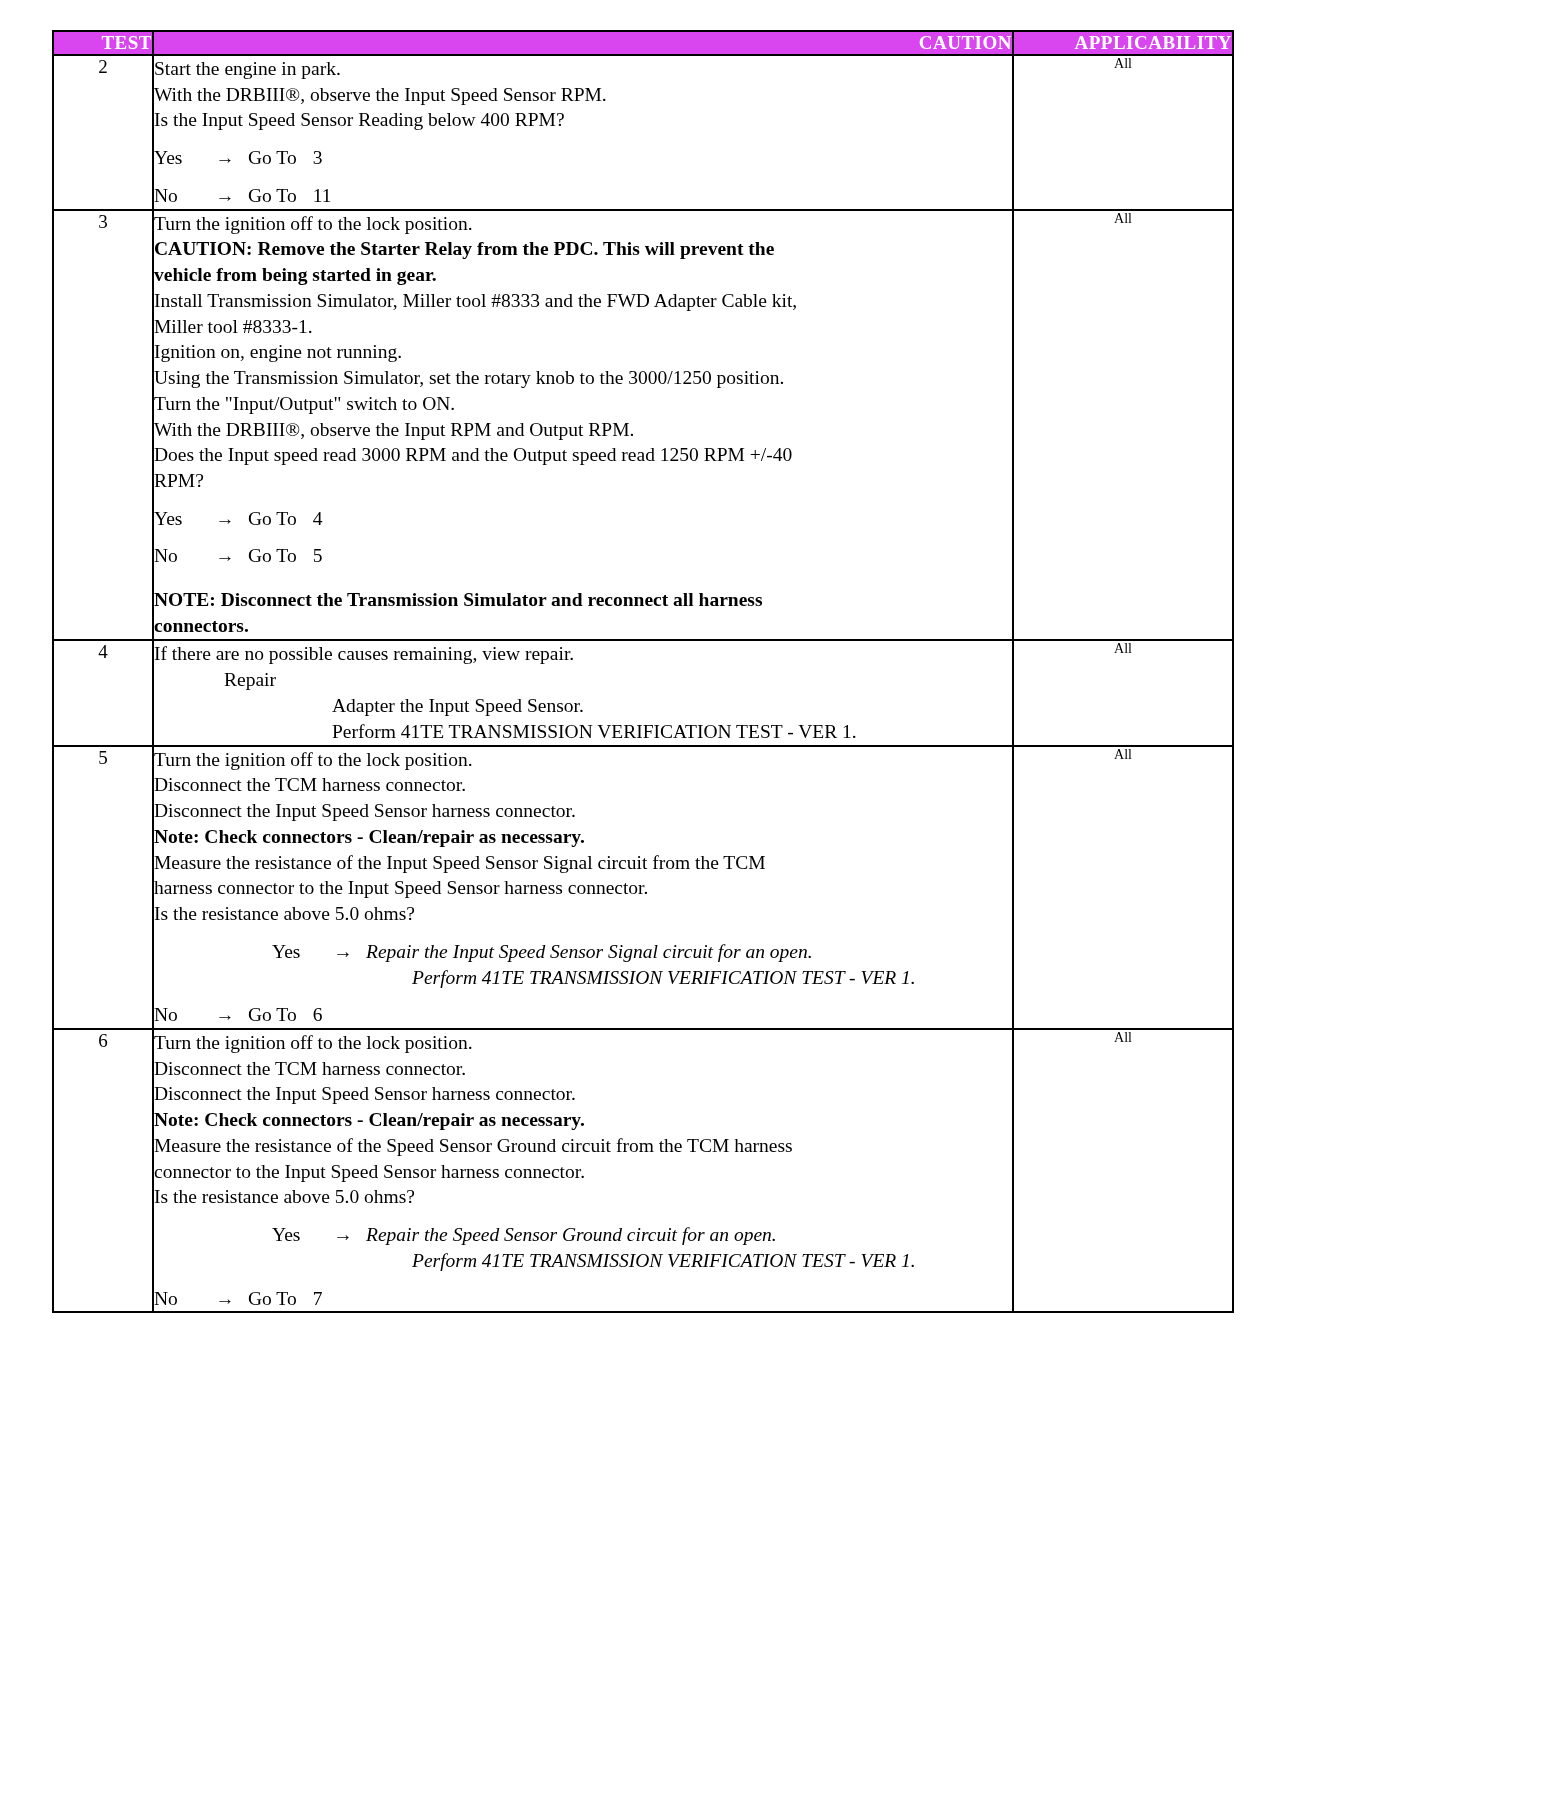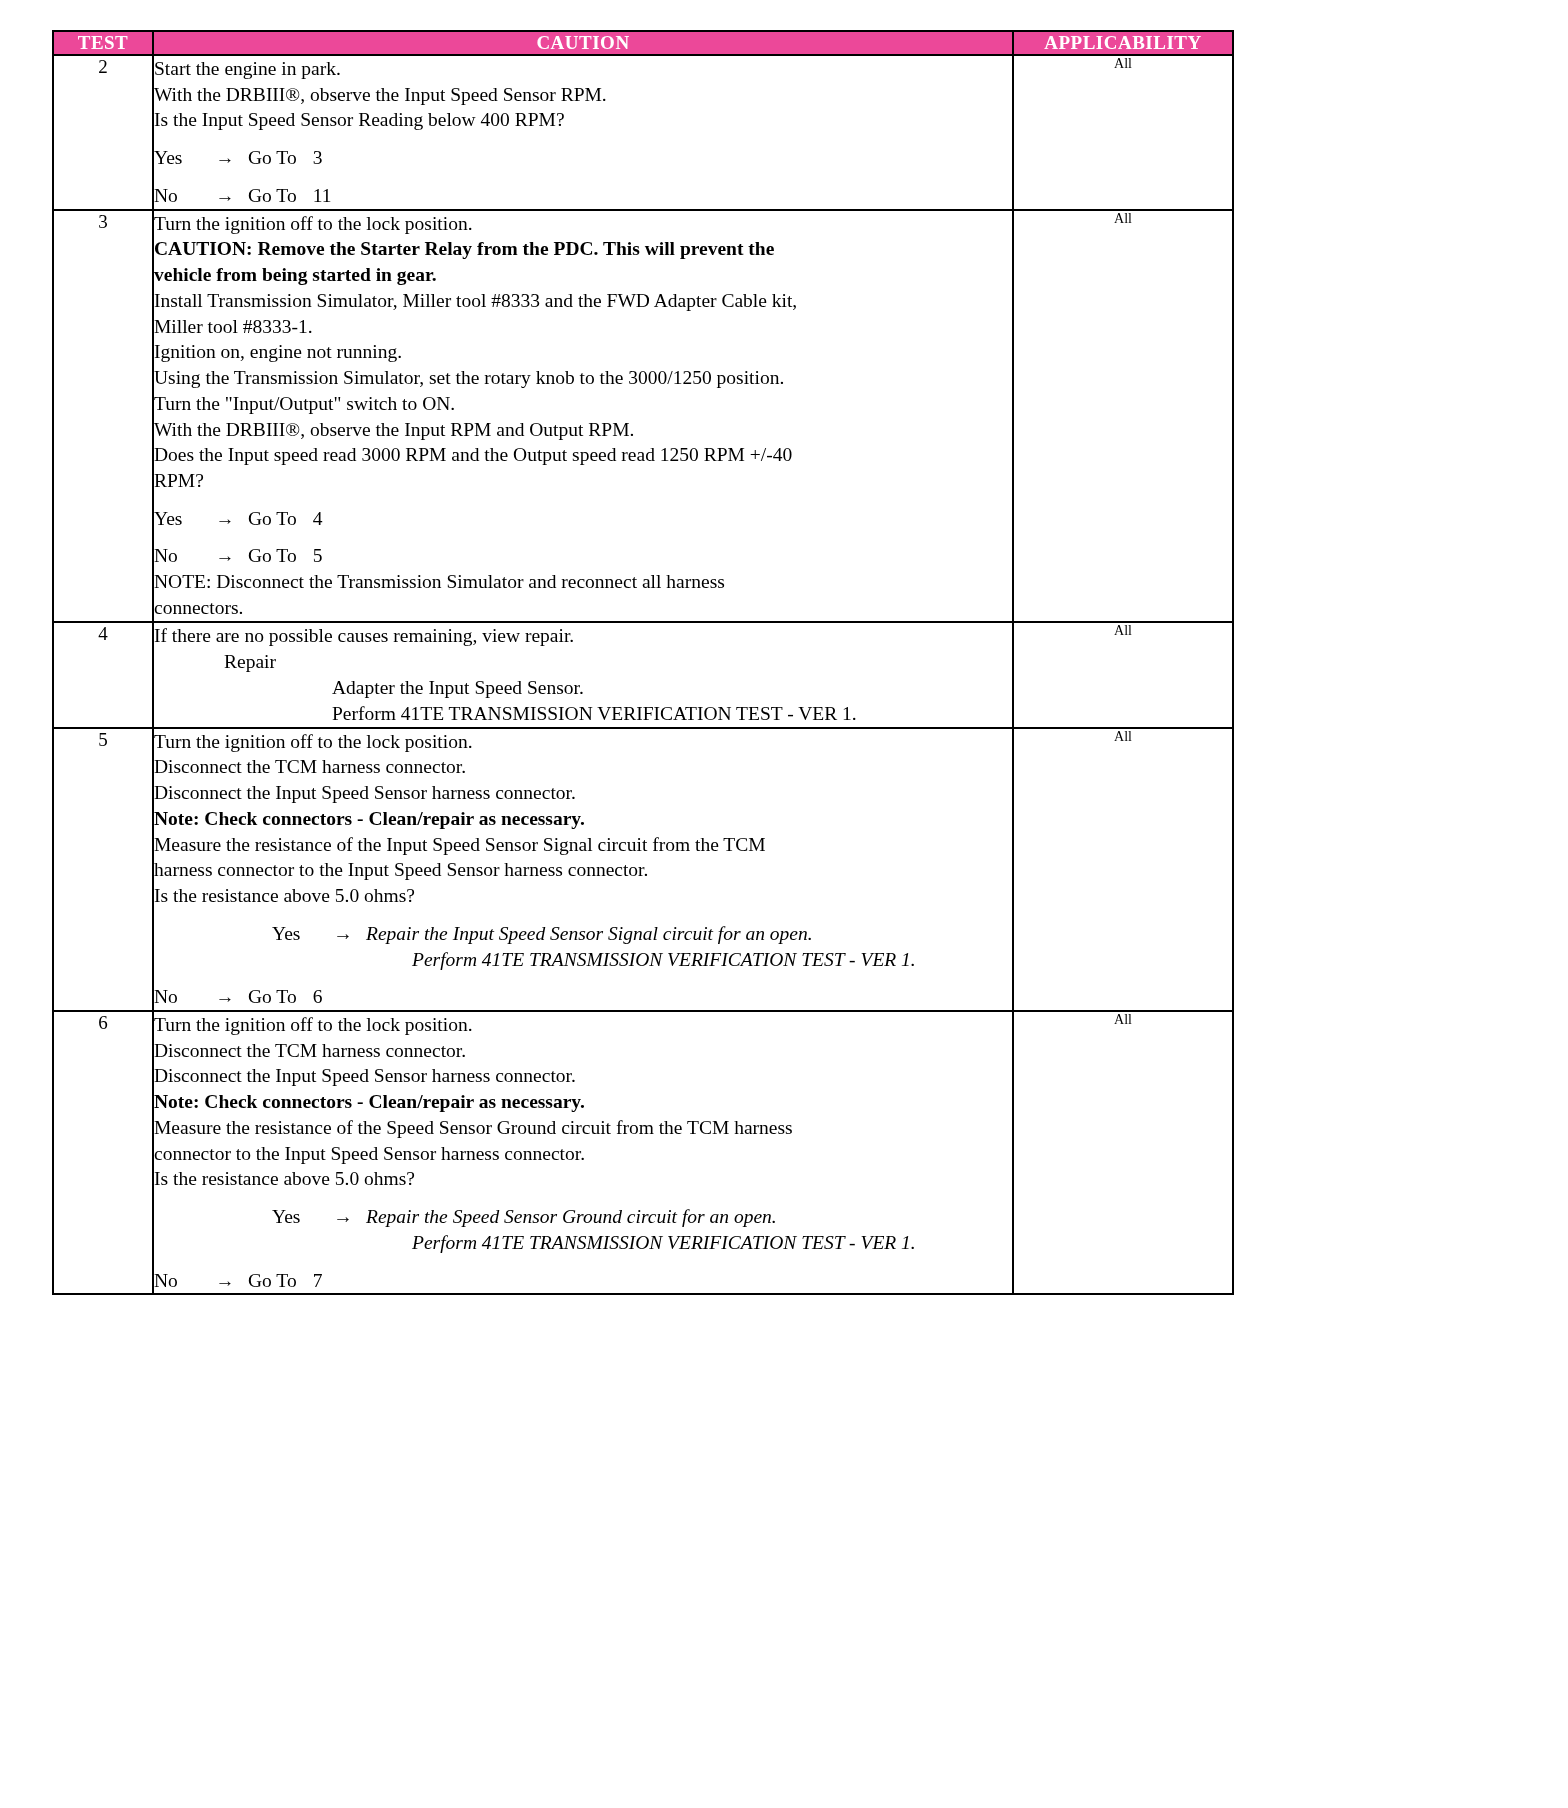--- a/index.html
+++ b/index.html
@@ -28,27 +28,27 @@
     width: 1180px;
     border-collapse: collapse;
     table-layout: fixed;
   }
   table.diag th, table.diag td {
     border: 2px solid #000000;
     vertical-align: top;
     padding: 0;
   }
   thead th {
-    background: #ec4899;
+    background: #d946ef;
     color: #ffffff;
     font-family: "Liberation Serif", serif;
     font-weight: bold;
     font-size: 19px;
     letter-spacing: 0.5px;
-    text-align: center;
+    text-align: right;
     padding: 5px 0 6px 0;
     border: 2px solid #000000;
   }
   .col-test { width: 100px; }
   .col-action { width: 860px; }
   .col-appl { width: 220px; }
 
   td.test-no {
     text-align: center;
     font-size: 19px;
@@ -123,21 +123,22 @@
     margin-left: 70px;
     margin-top: 1px;
   }
   .repair-block .rtitle { display: block; }
   .repair-block .ritem {
     display: block;
     margin-left: 108px;
   }
   .note-block {
     display: block;
-    font-weight: normal;
+    margin-top: 18px;
+    font-weight: bold;
   }
 </style>
 </head>
 <body>
 
 <div class="page">
   <table class="diag">
     <colgroup>
       <col class="col-test">
       <col class="col-action">

